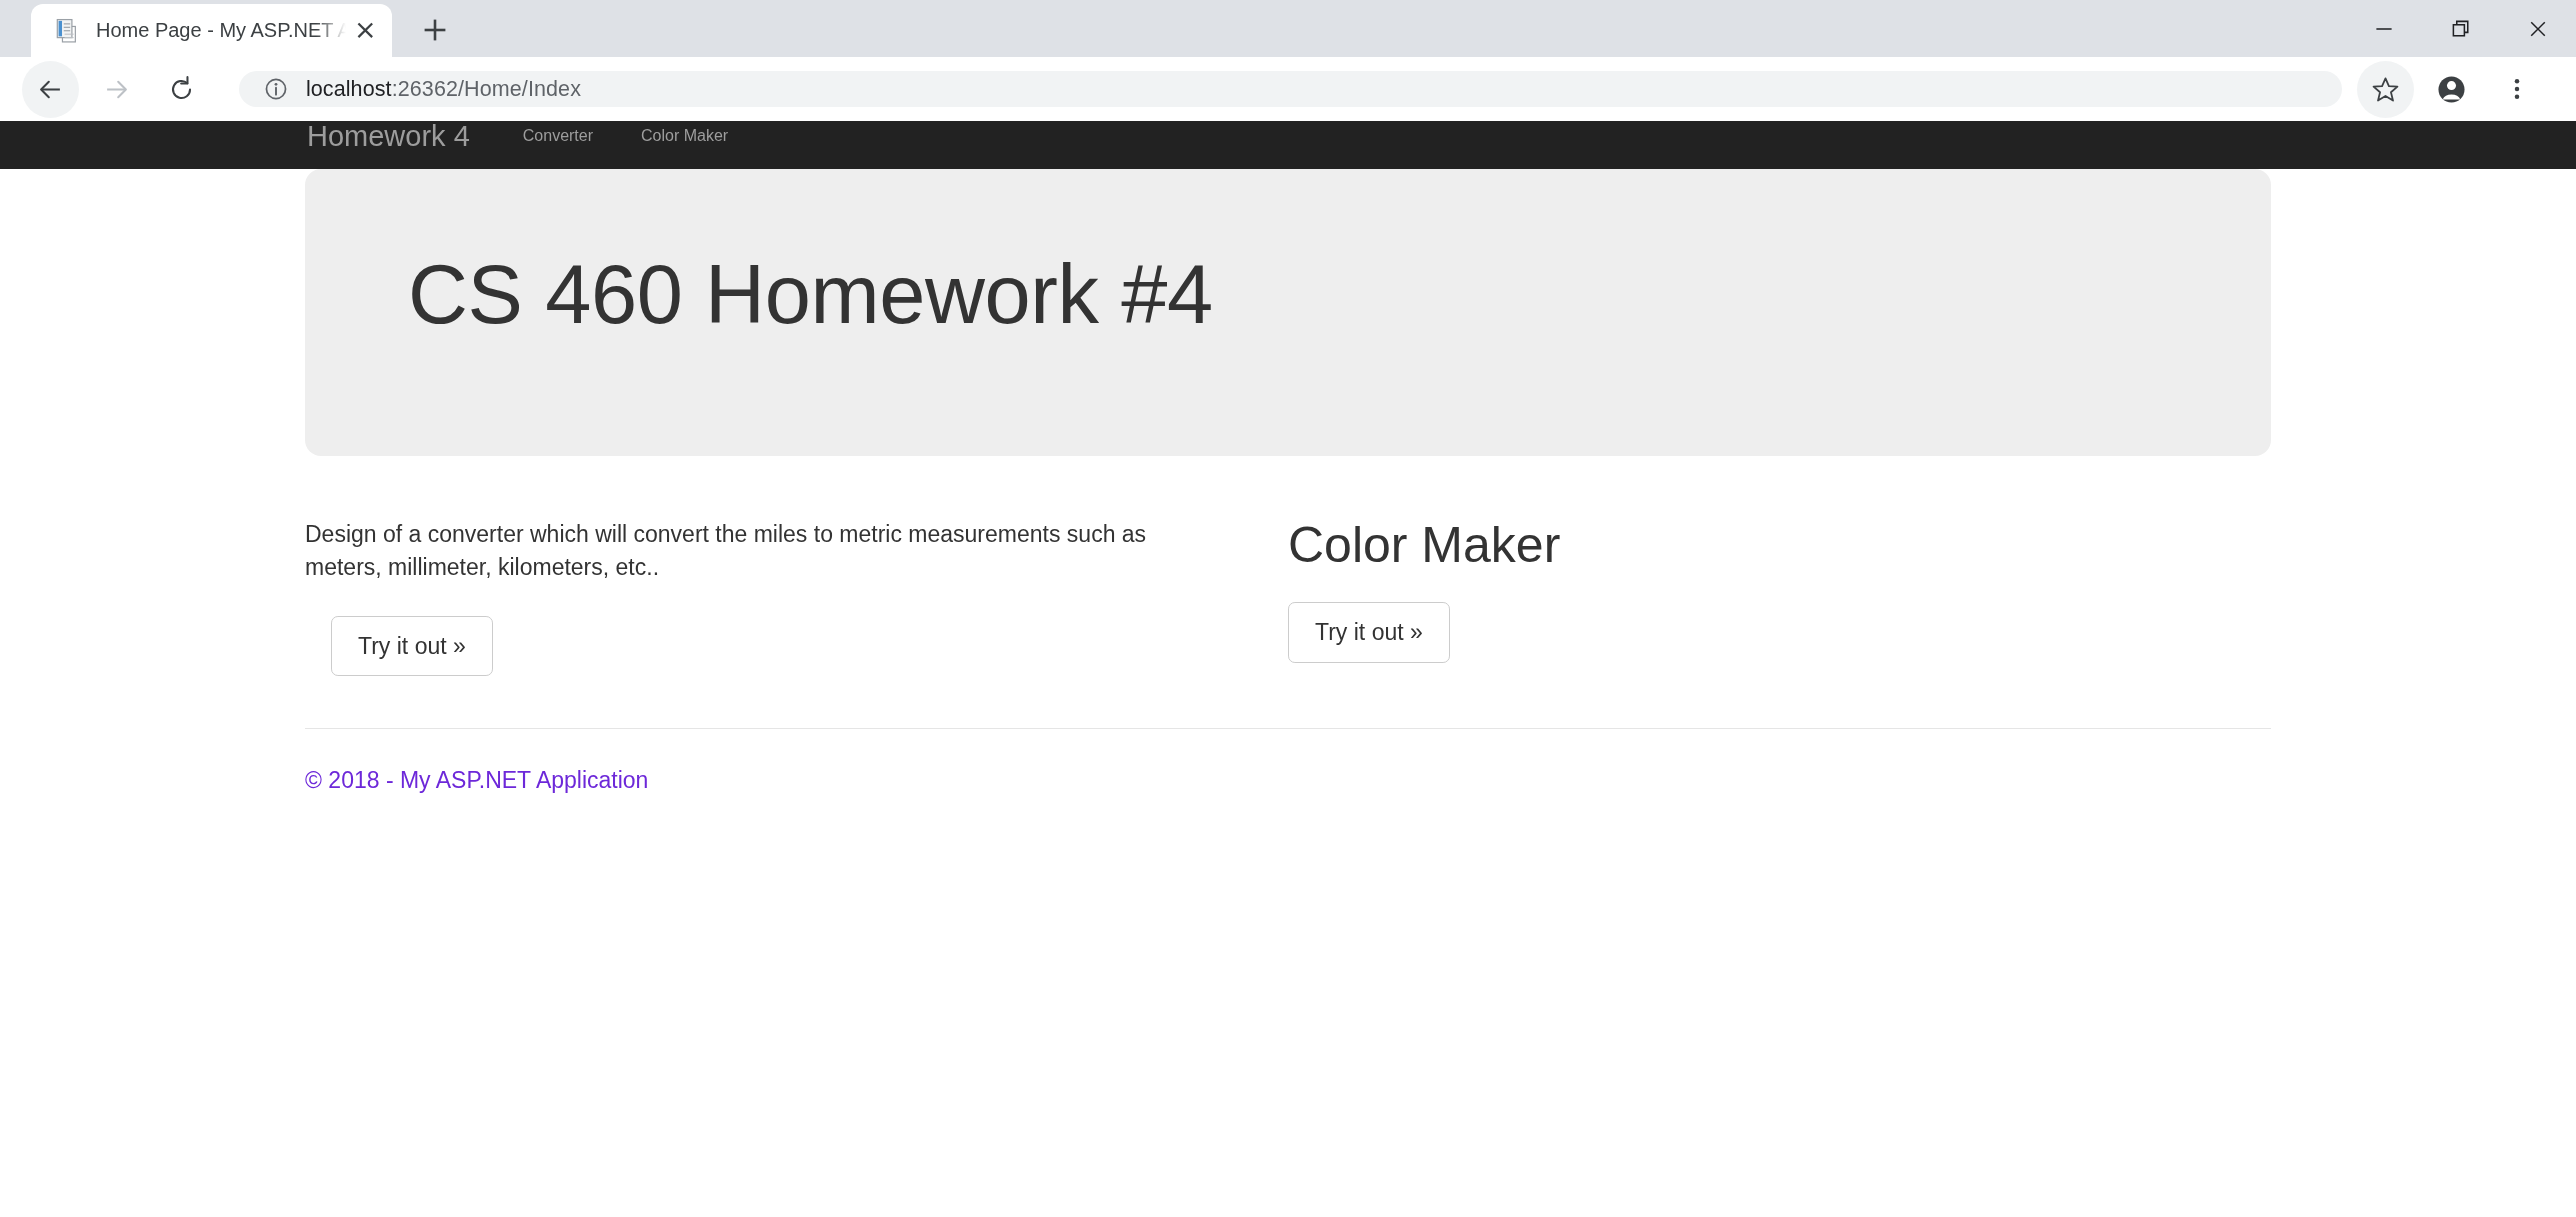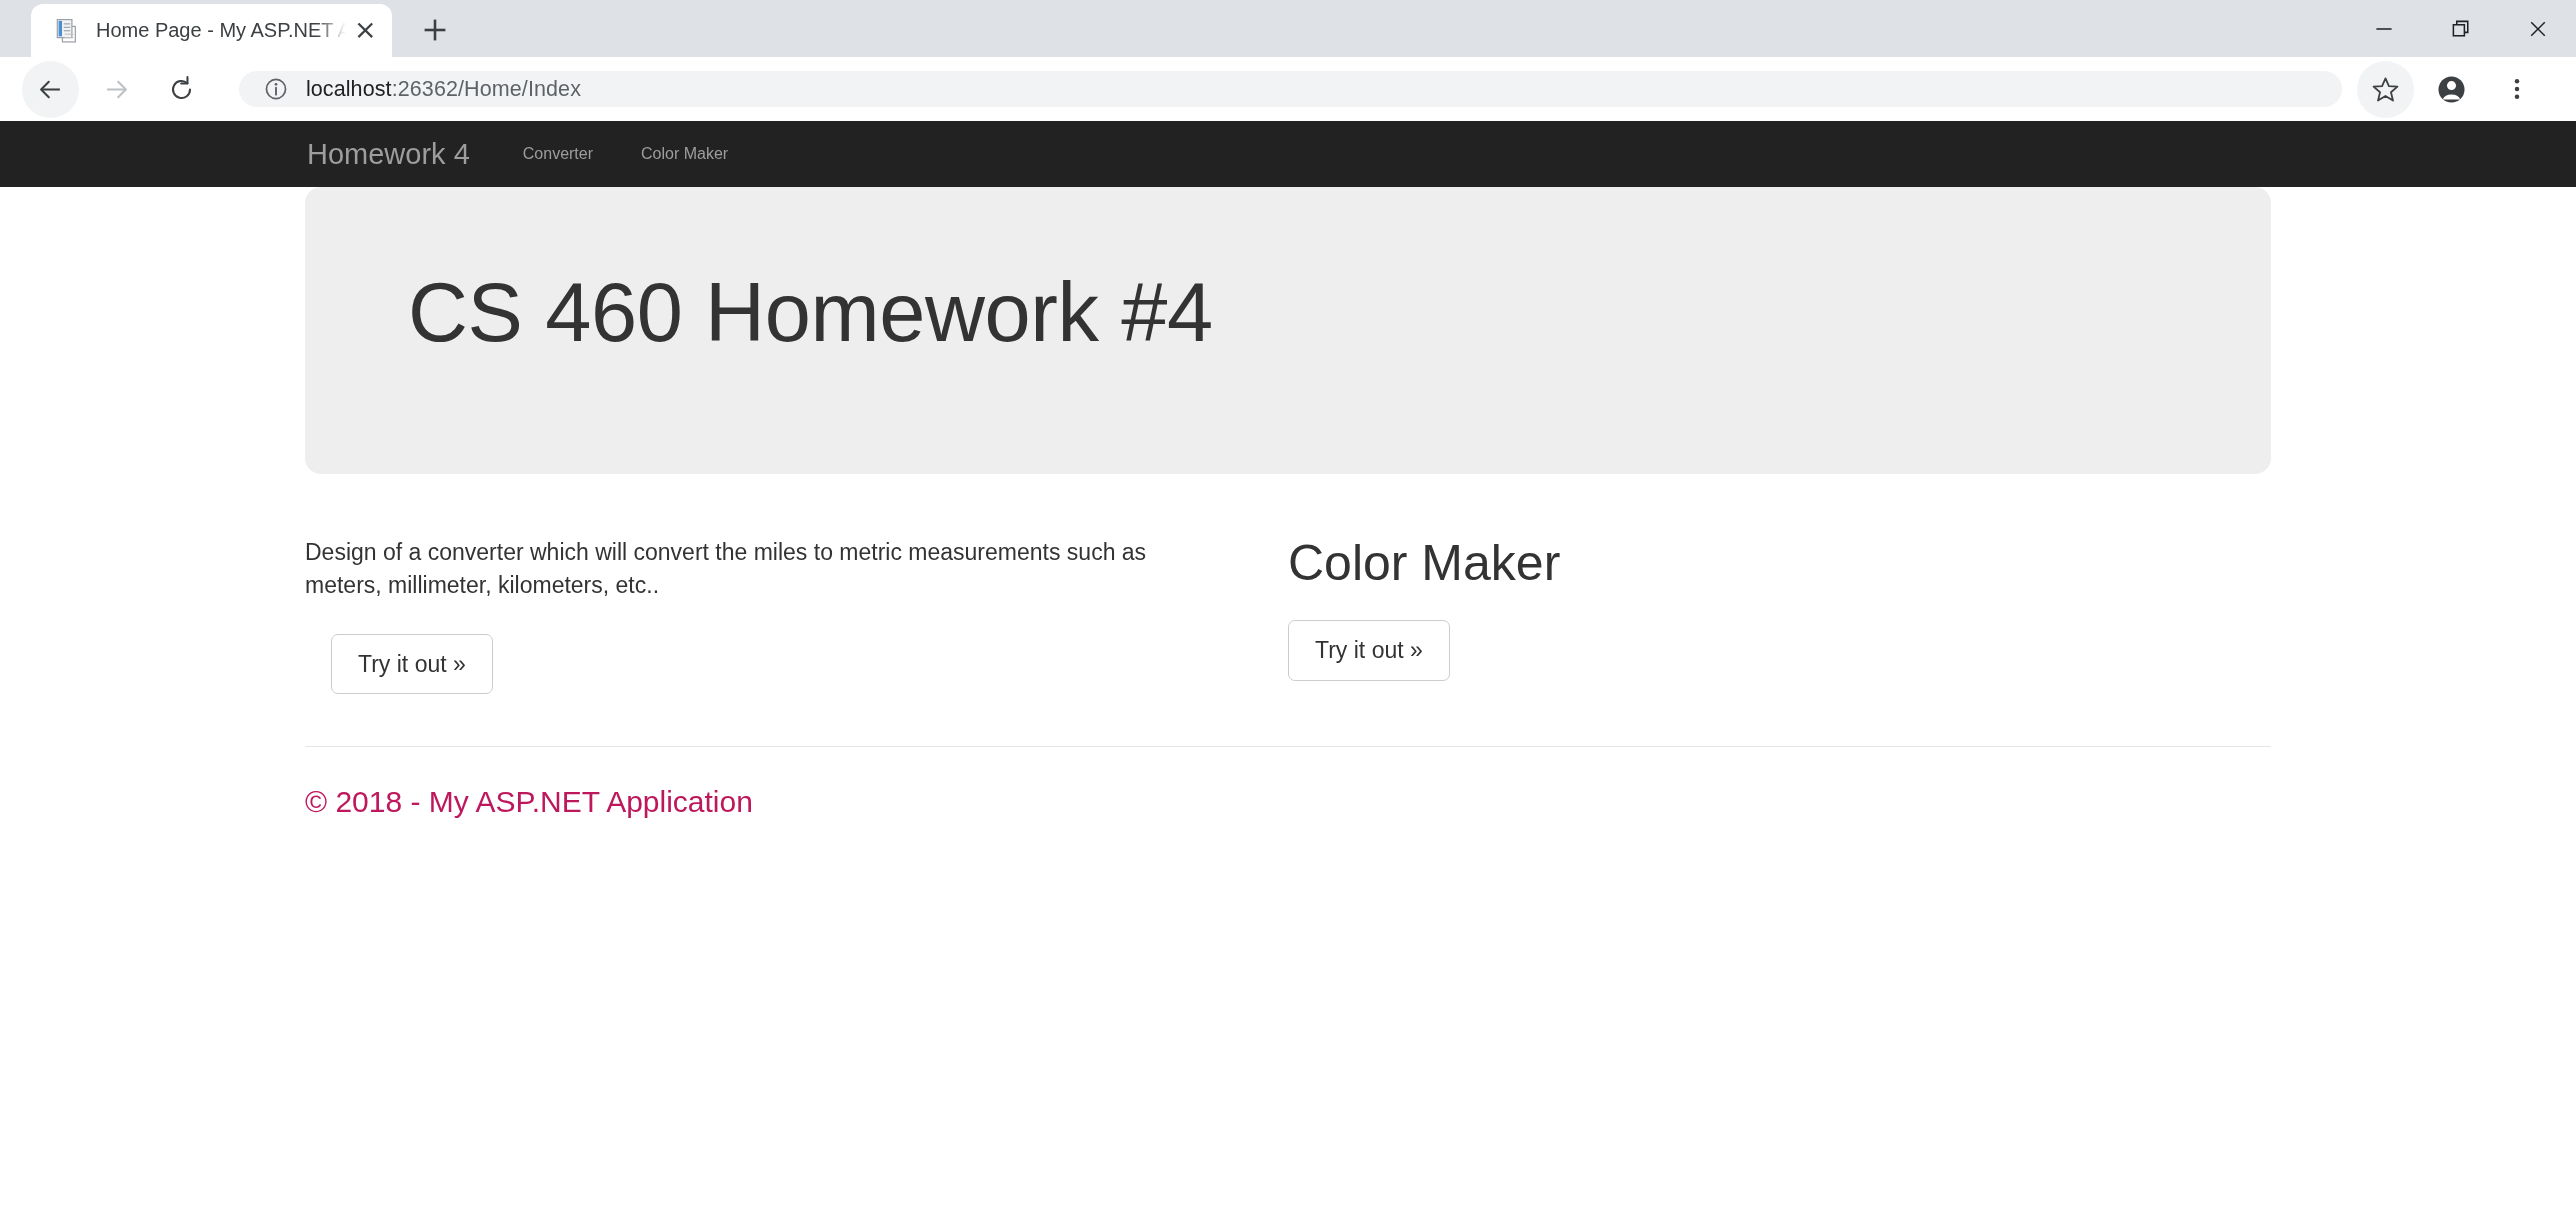--- a/index.html
+++ b/index.html
@@ -149,21 +149,21 @@
   
   .viewport {
     flex: 1;
     background: #ffffff;
     overflow: hidden;
     position: relative;
   }
 
   .navbar {
     background: #222222;
-    height: 66px;
+    height: 48px;
     display: flex;
     align-items: flex-end;
     padding-left: 307px;
     box-sizing: border-box;
   }
   .navbar-brand {
     color: #9d9d9d;
     font-size: 29px;
     white-space: nowrap;
     margin-right: 53px;
@@ -254,22 +254,22 @@
   }
   .col .cta { padding-left: 26px; }
   .col.right .cta { padding-left: 0; }
 
   .footer-hr {
     border: 0;
     border-top: 1.7px solid #e5e5e5;
     margin: 52px 0 0 0;
   }
   .footer-text {
-    font-size: 30px;
-    color: #be185d;
+    font-size: 23px;
+    color: #6d28d9;
     padding-top: 38px;
   }
 </style>
 </head>
 <body>
 
 <div class="browser">
 
   <div class="tabstrip">
 

